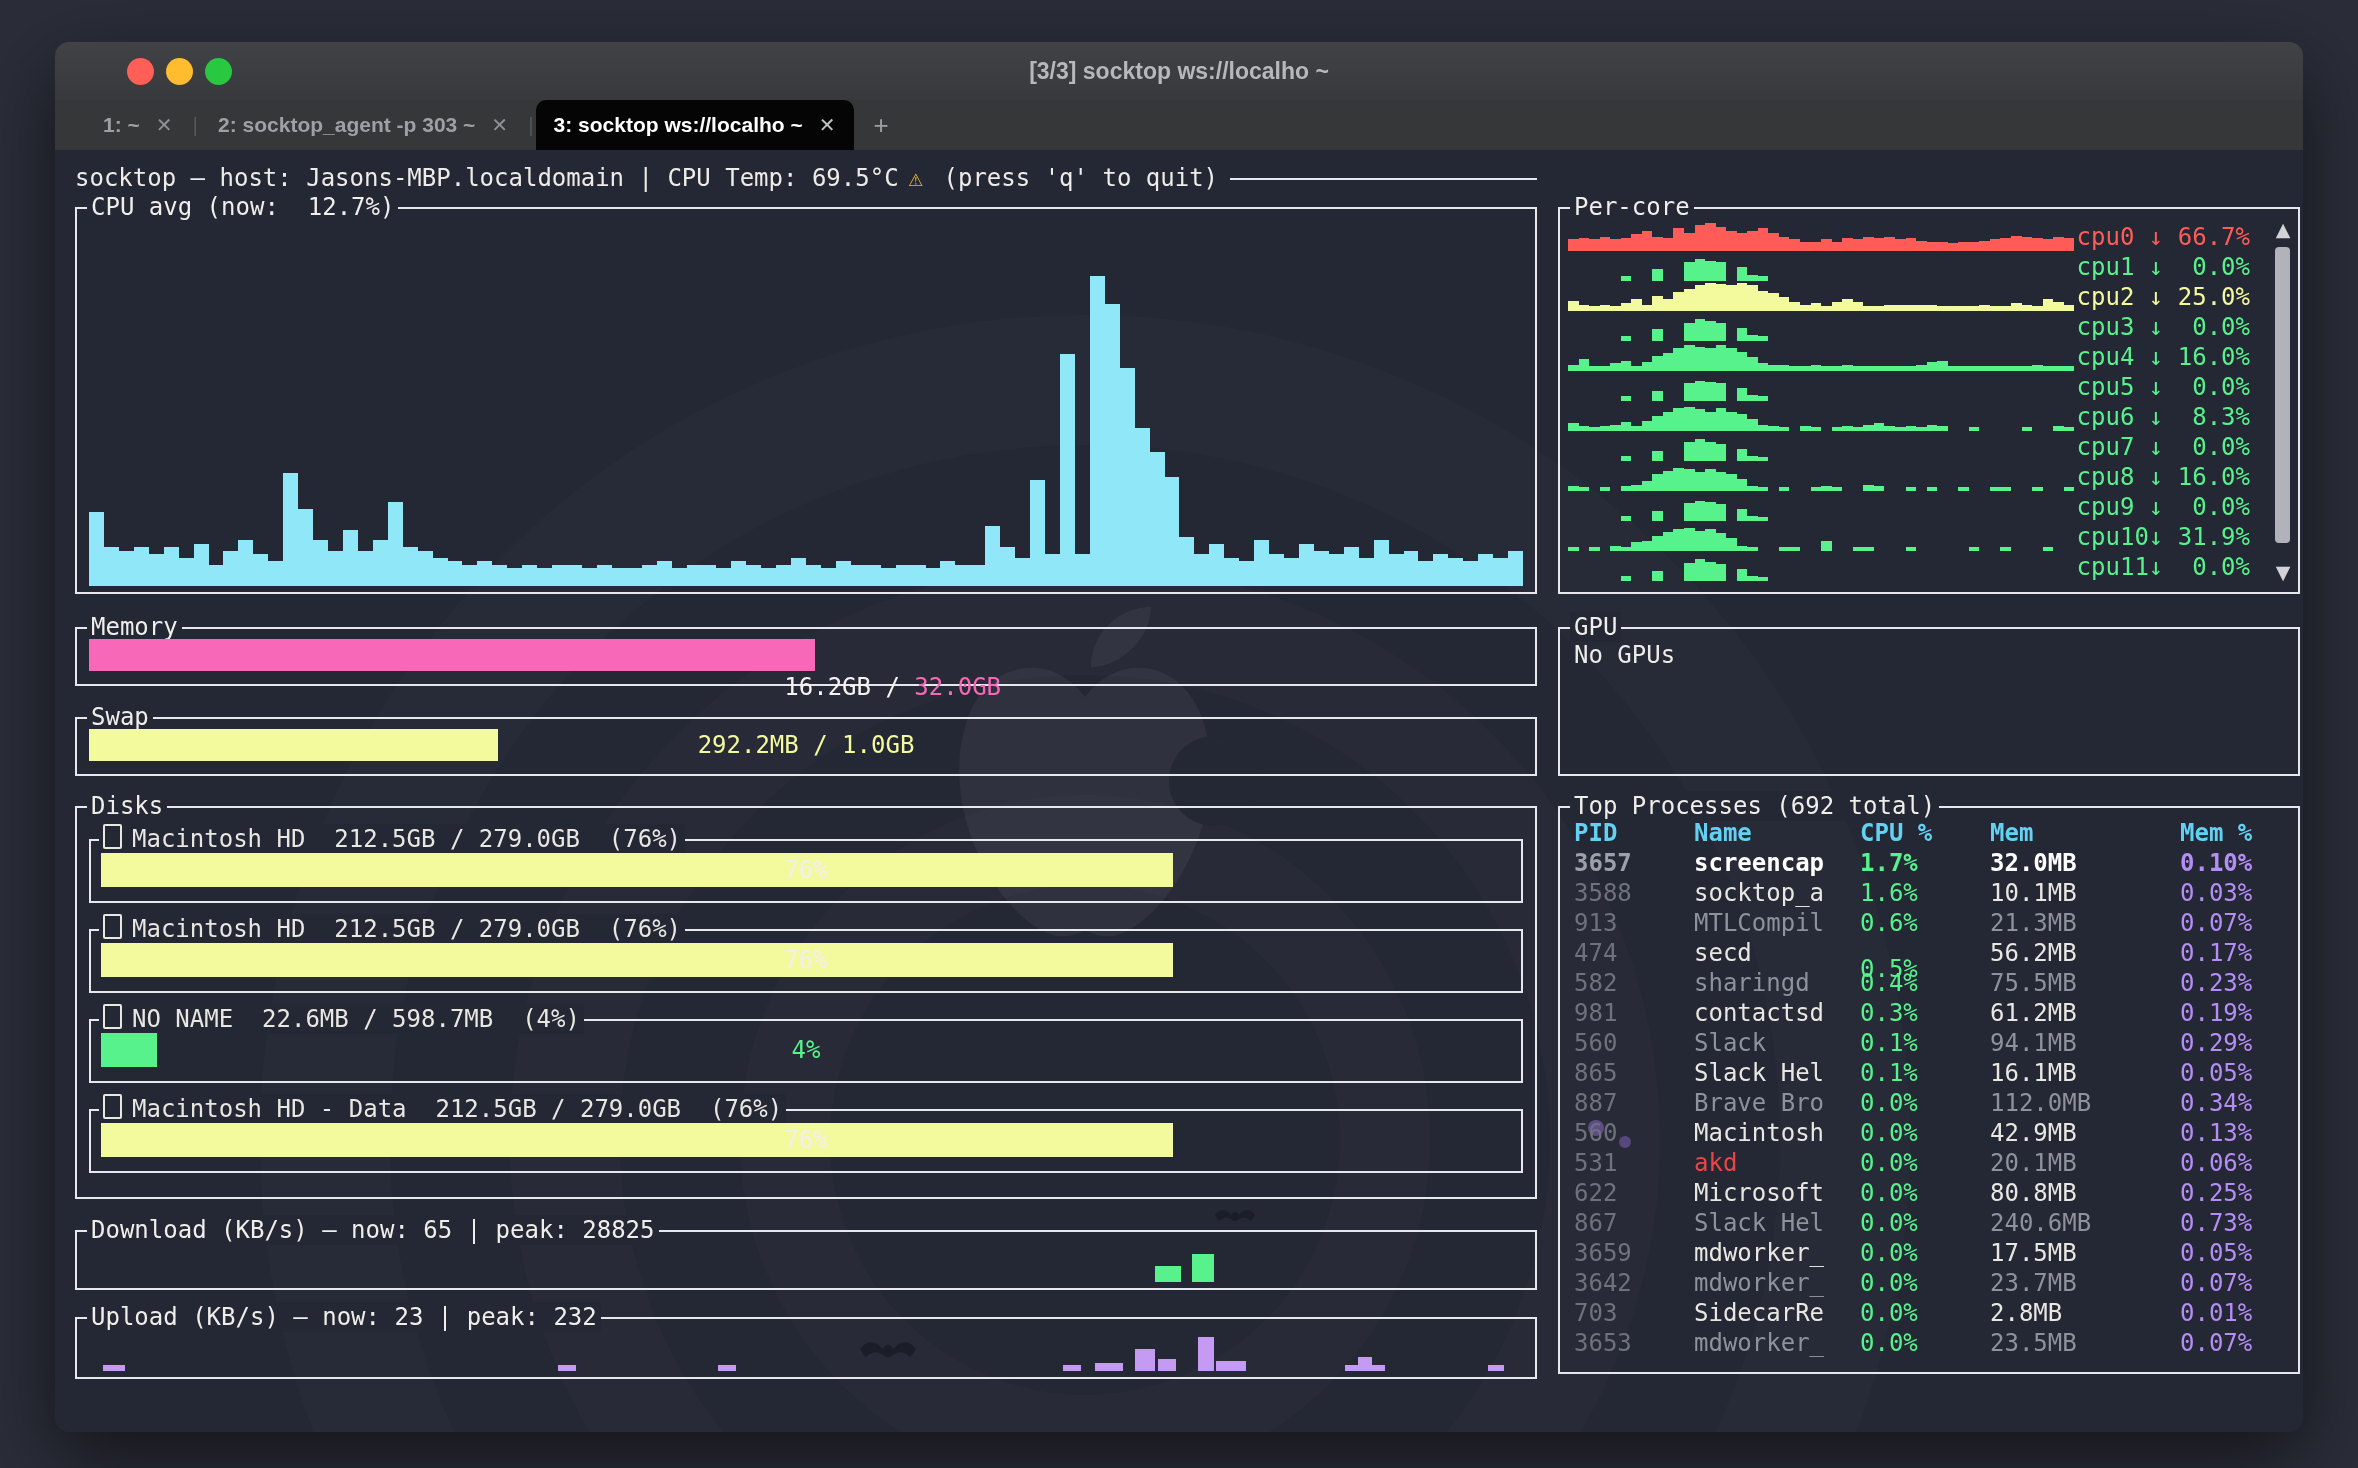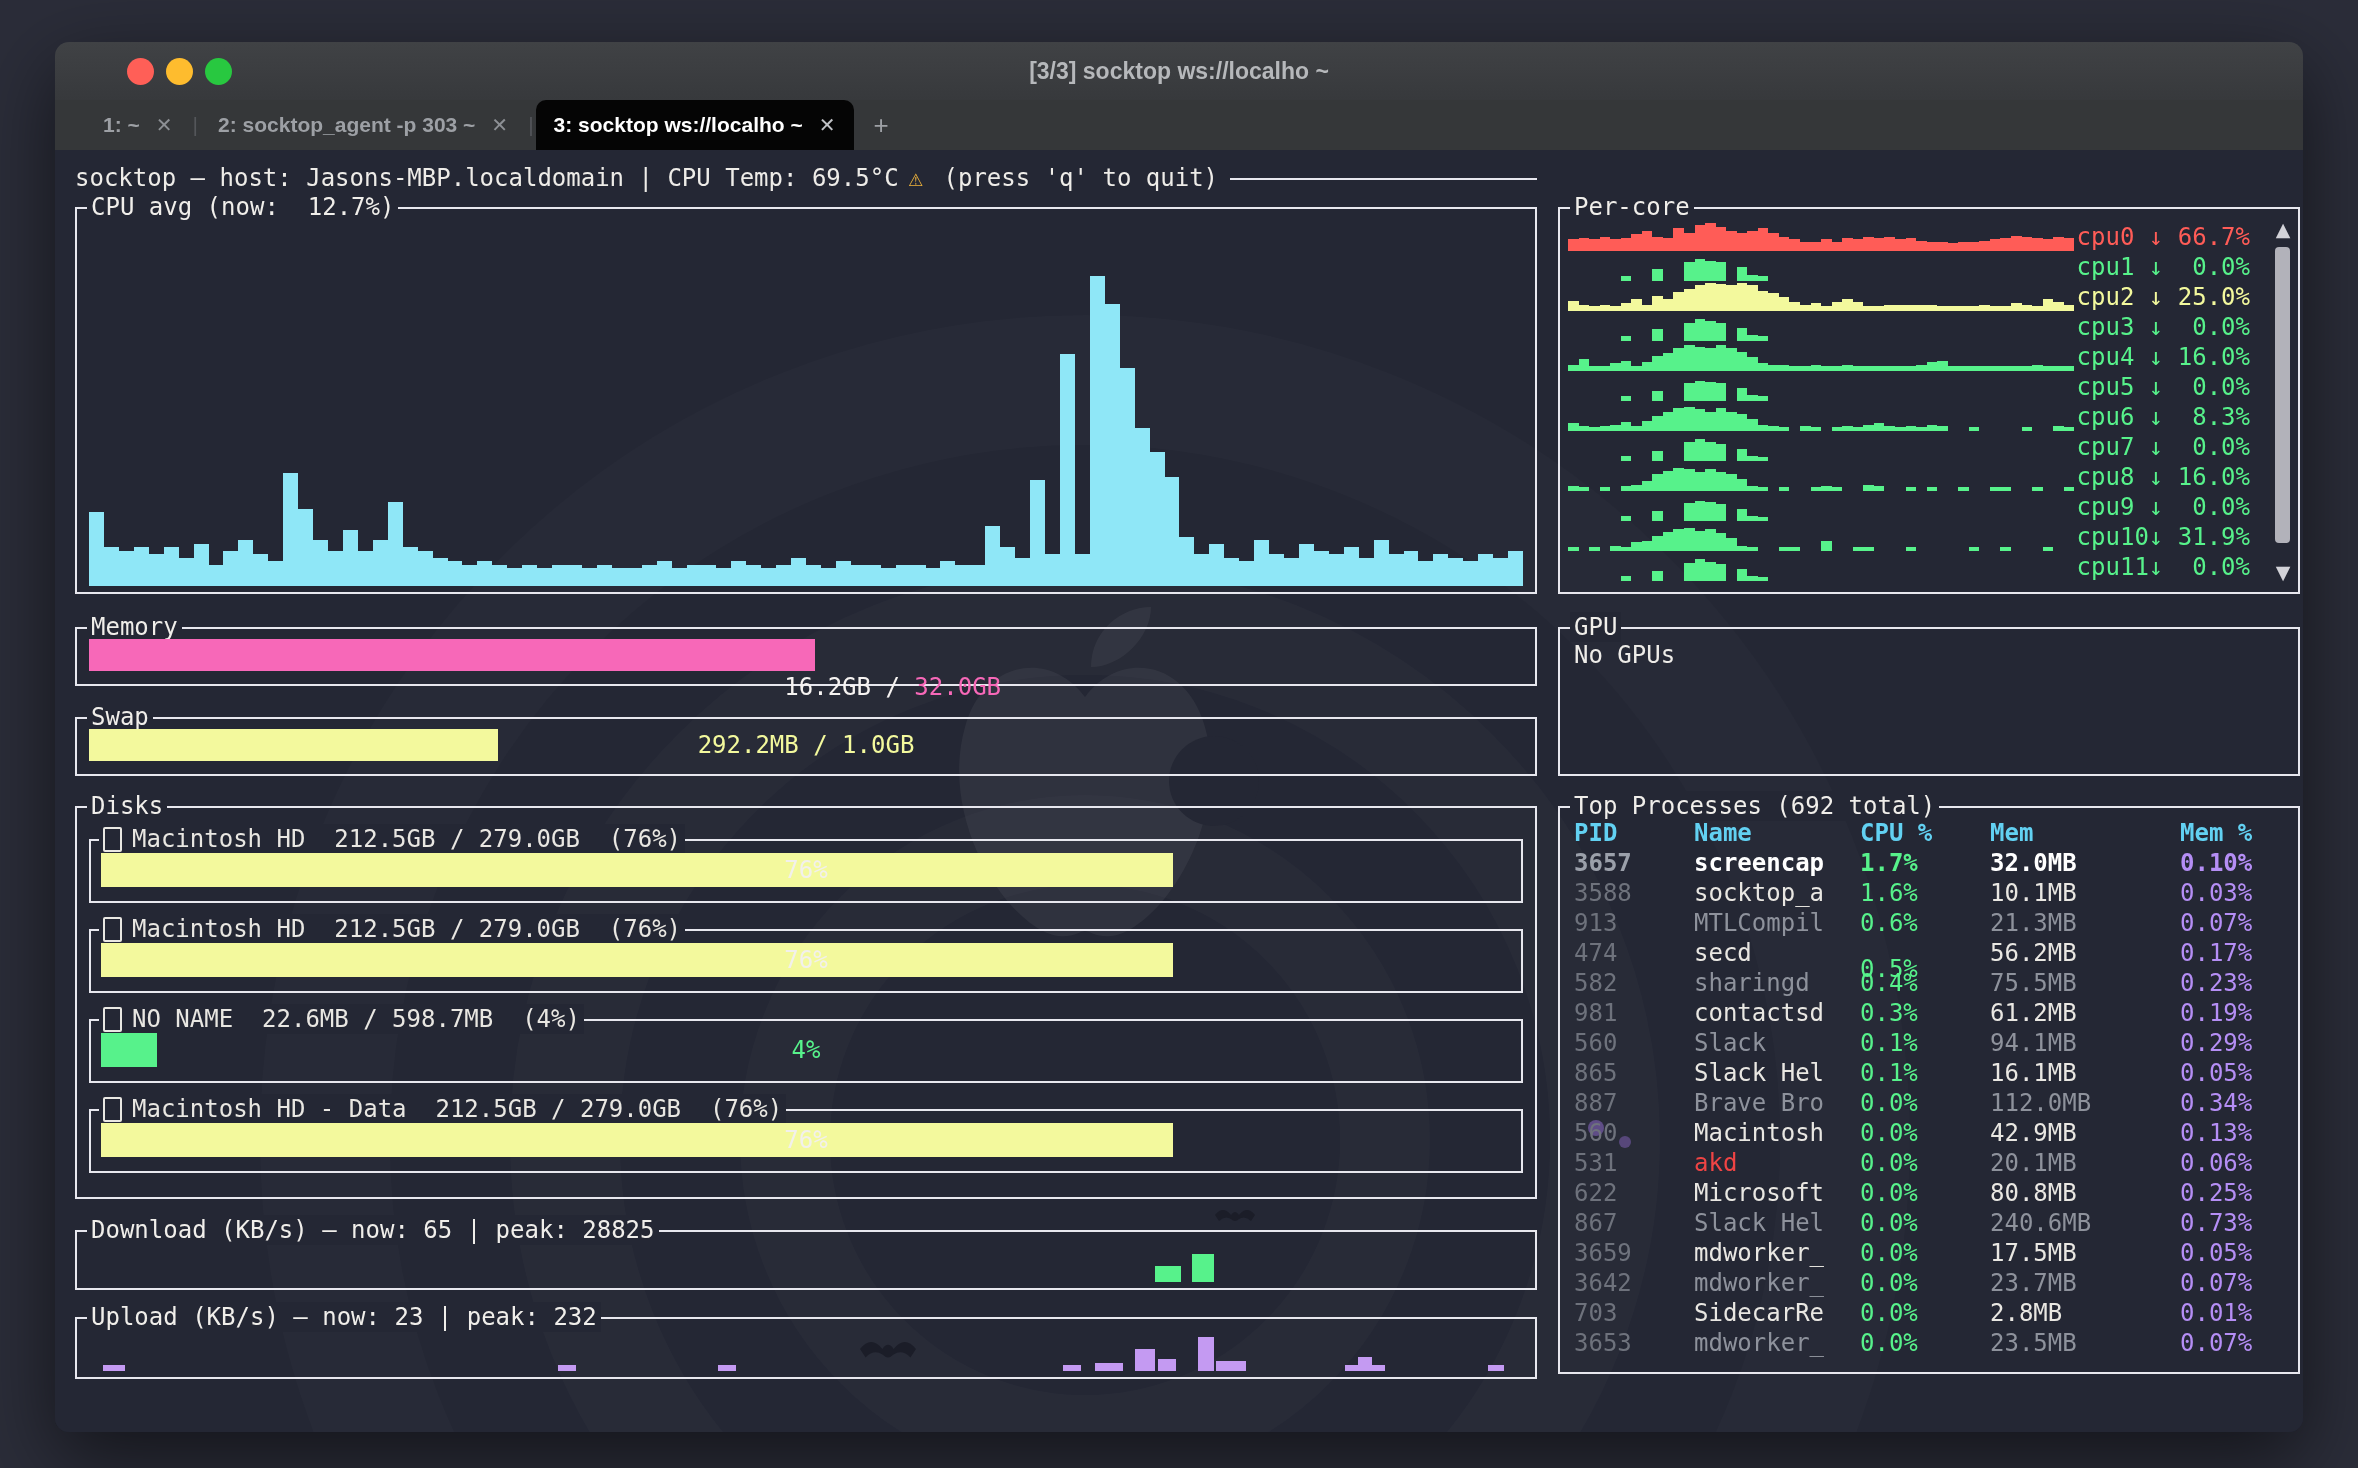--- a/index.html
+++ b/index.html
@@ -47,21 +47,21 @@
   .sb-arrow{position:absolute;left:0;width:22px;height:24px;text-align:center;font-size:19px;
             color:#d2d2d8;font-family:"DejaVu Sans",sans-serif;line-height:24px;}
   .sb-thumb{position:absolute;left:3px;width:15px;border-radius:4px;background:#b2b2ba;}
   
   .track{position:absolute;left:12px;right:12px;height:32px;}
   .fill{position:absolute;left:0;top:0;bottom:0;}
   .track .lbl{position:absolute;inset:0;text-align:center;line-height:32px;white-space:pre;font-size:24px;}
   
   .dpanel{position:absolute;left:12px;right:12px;height:60px;border:2px solid #e7e7ee;}
   .dtitle{position:absolute;top:-17px;left:8px;background:#242734;padding:0 4px;white-space:pre;
-          display:flex;align-items:center;gap:10px;line-height:30px;}
+          display:flex;align-items:flex-start;gap:10px;line-height:30px;}
   .dicon{display:inline-block;width:15px;height:21px;border:2px solid #e9e7e2;border-radius:2px;
          font-size:10px;line-height:19px;text-align:center;color:#e9e7e2;}
   .dtrack{position:absolute;left:10px;right:10px;top:12px;height:34px;}
   .dtrack .lbl{position:absolute;inset:0;text-align:center;line-height:34px;font-size:24px;}
   
   .pcol{position:absolute;white-space:pre;line-height:30px;font-size:24px;}
   
   .netbars{position:absolute;left:12px;right:12px;top:0;bottom:6px;}
   .netbars .nb{position:absolute;bottom:0;}
   .gpu-text{position:absolute;left:14px;top:12px;font-size:24px;color:#eeece8;}

